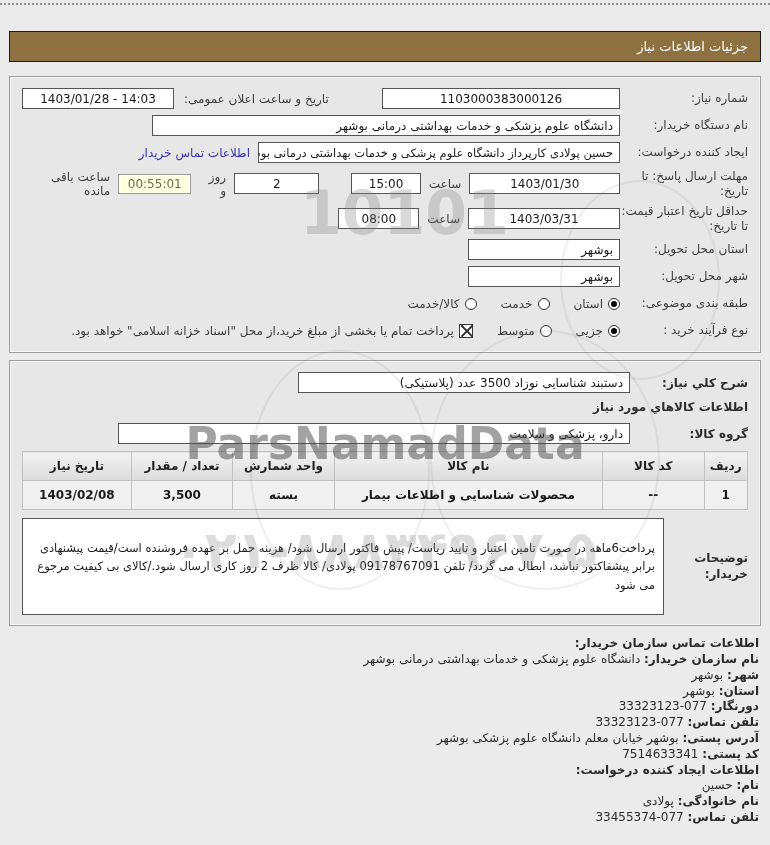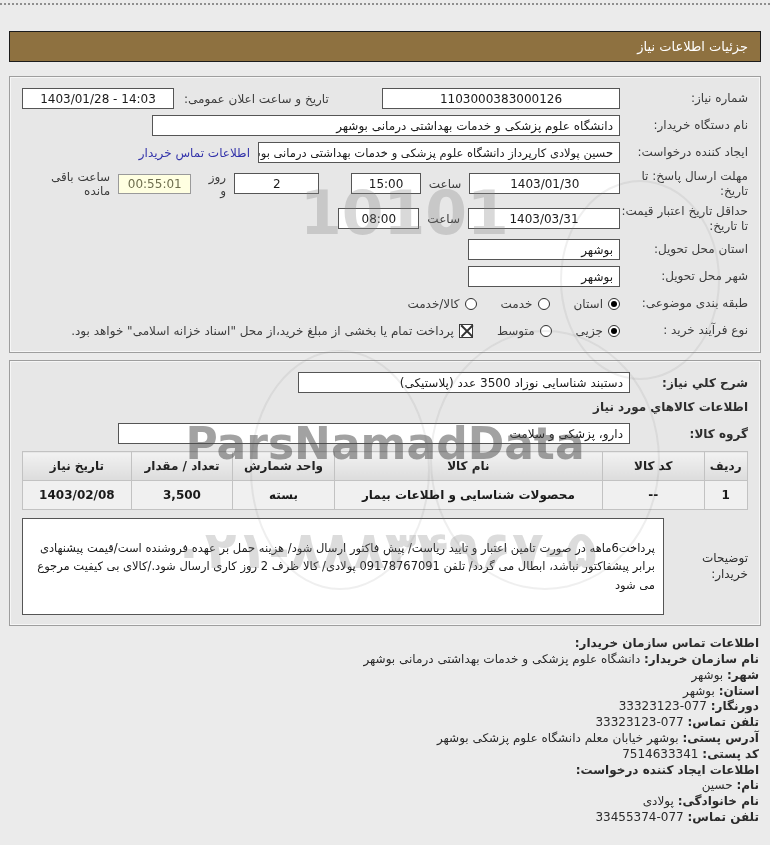--- a/index.html
+++ b/index.html
@@ -108,21 +108,21 @@
   .notes-box {
     flex: 1;
     background: #fff;
     border: 1px solid #555;
     min-height: 92px;
     padding: 20px 8px;
     font-size: 11.5px;
     line-height: 1.6;
     text-align: right;
   }
-  .notes-lbl { width: 84px; flex: 0 0 84px; font-weight: normal; color: #2e2e2e; line-height: 1.3; }
+  .notes-lbl { width: 84px; flex: 0 0 84px; font-weight: bold; color: #2e2e2e; line-height: 1.3; }
 
   .contact { margin: 10px 11px 0 11px; line-height: 15.8px; font-size: 12px; color: #2b2b2b; }
   .contact .hd { font-weight: bold; }
   .contact .cl { font-weight: bold; }
 
   
   .wm { position: absolute; pointer-events: none; z-index: 9; }
   .wm-brand {
     top: 418px; left: 50%; transform: translateX(-50%);
     font-size: 44px; font-weight: bold; color: rgba(70,70,70,0.5);

